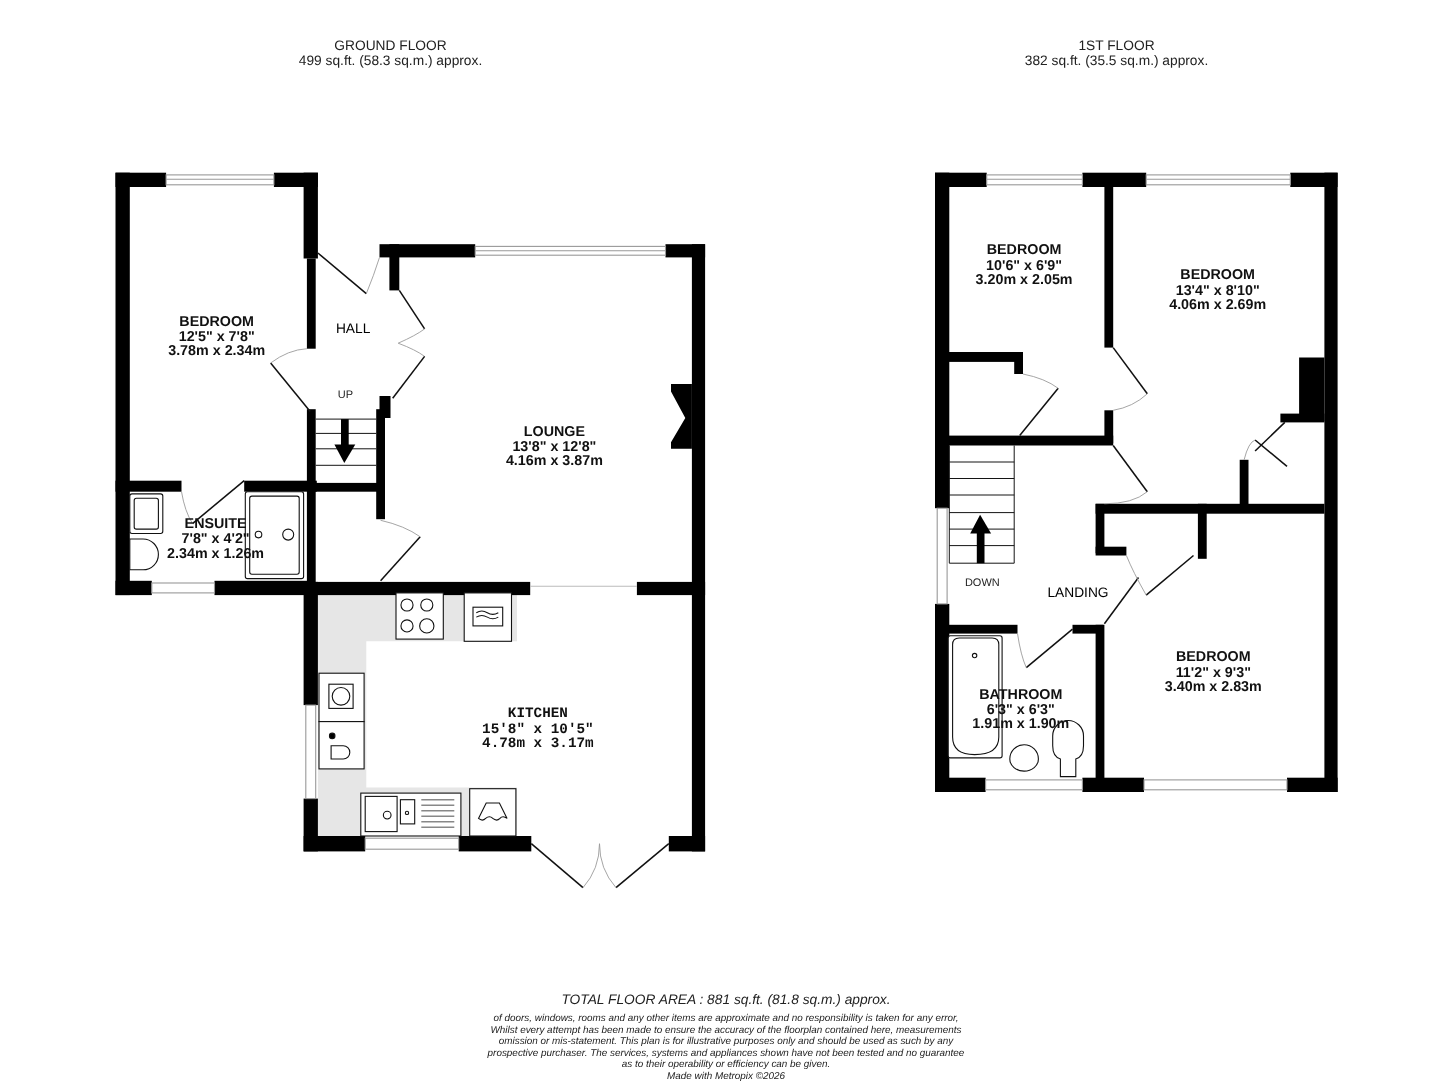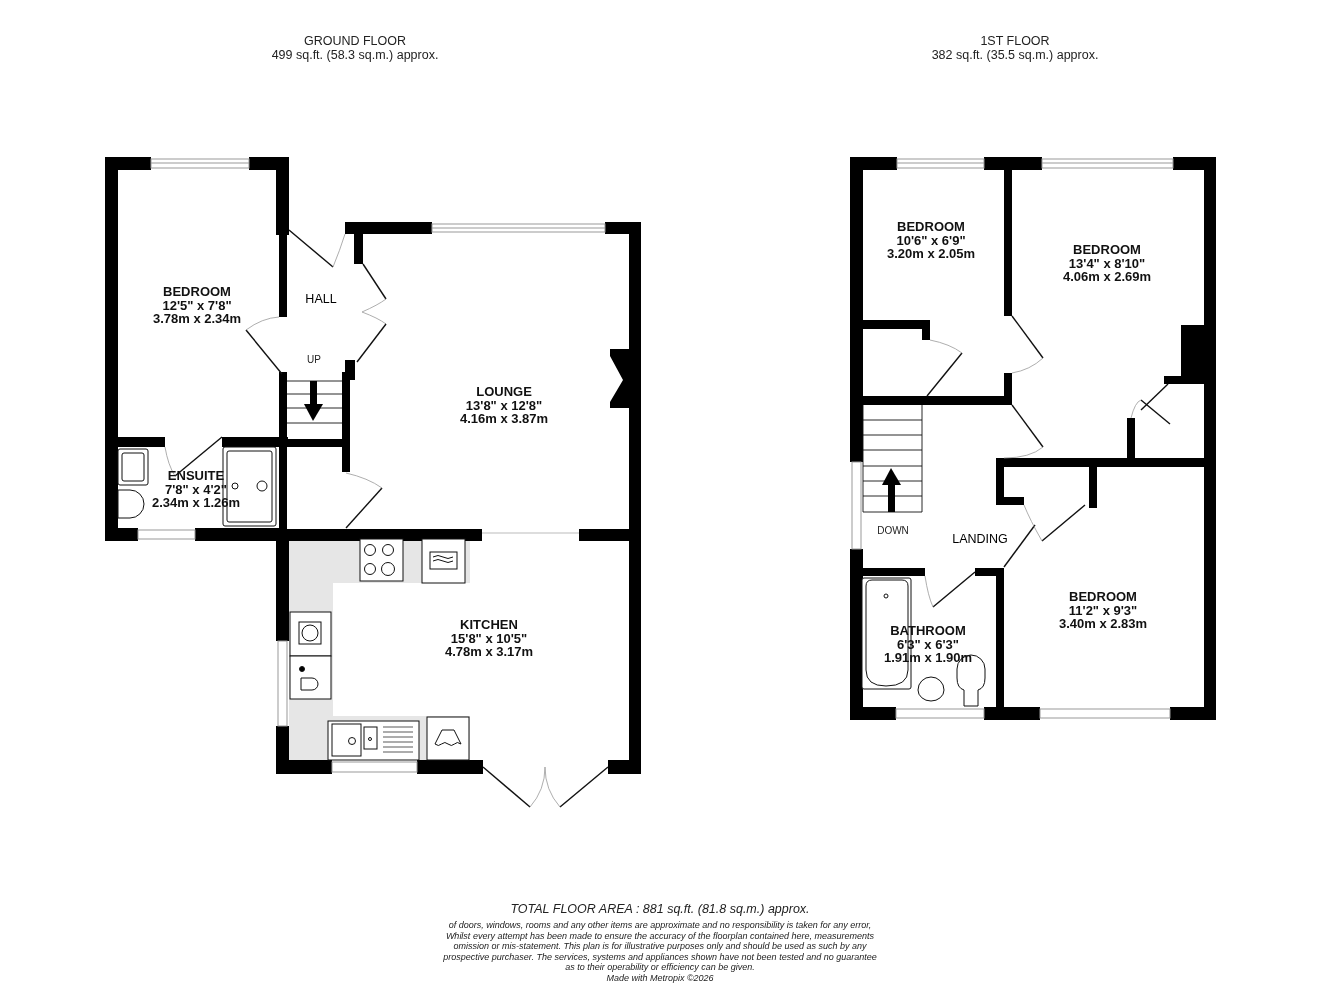--- a/index.html
+++ b/index.html
@@ -251,21 +251,21 @@
 <div class="room-label" style="left:504px; top:385px;">
   <span>LOUNGE</span>
   <span>13'8"  x 12'8"</span>
   <span>4.16m  x 3.87m</span>
 </div>
 <div class="room-label" style="left:196px; top:469px;">
   <span>ENSUITE</span>
   <span>7'8"  x 4'2"</span>
   <span>2.34m  x 1.26m</span>
 </div>
-<div class="room-label" style="left:489px; top:618px;">
+<div class="room-label" style="left:489px; top:642px;font-family:Liberation Mono, monospace;">
   <span>KITCHEN</span>
   <span>15'8"  x 10'5"</span>
   <span>4.78m  x 3.17m</span>
 </div>
 
 <div class="room-label" style="left:931px; top:220px;">
   <span>BEDROOM</span>
   <span>10'6"  x 6'9"</span>
   <span>3.20m  x 2.05m</span>
 </div>

